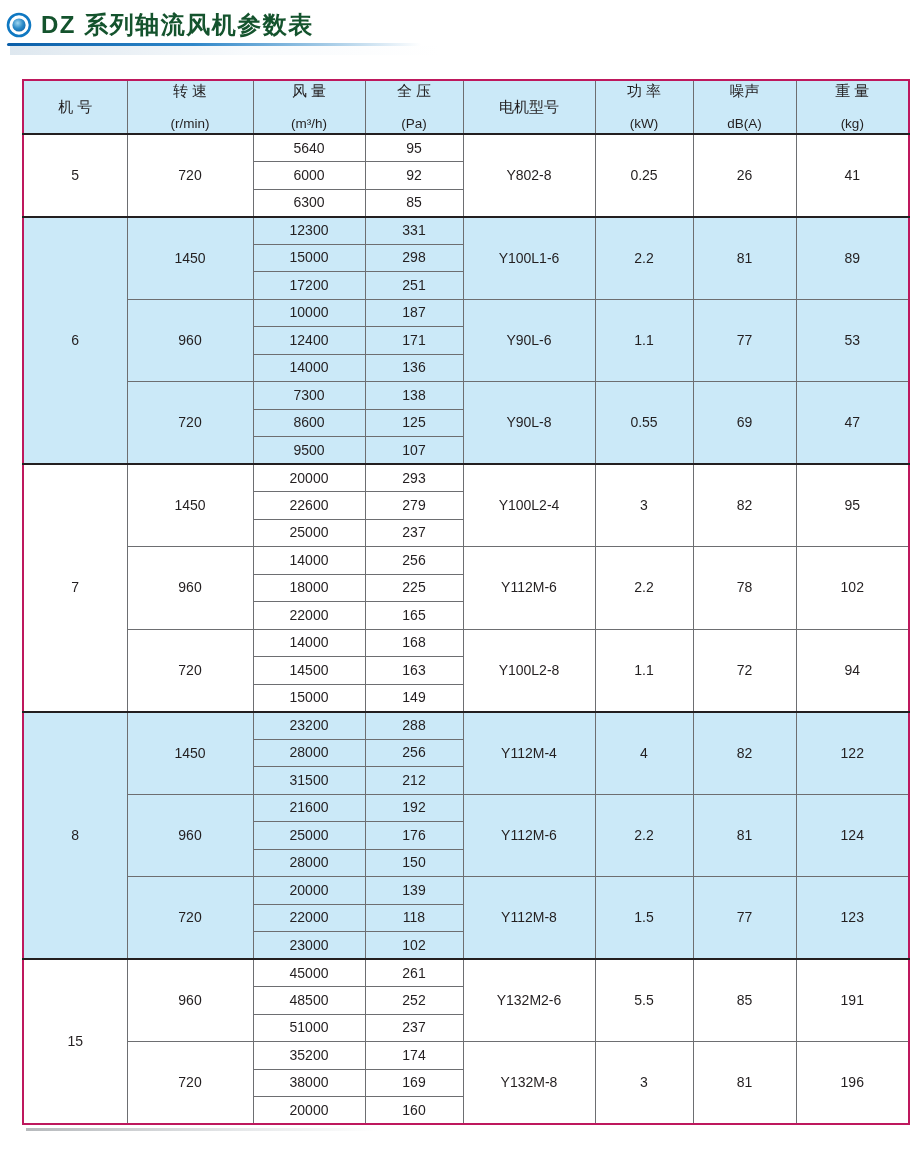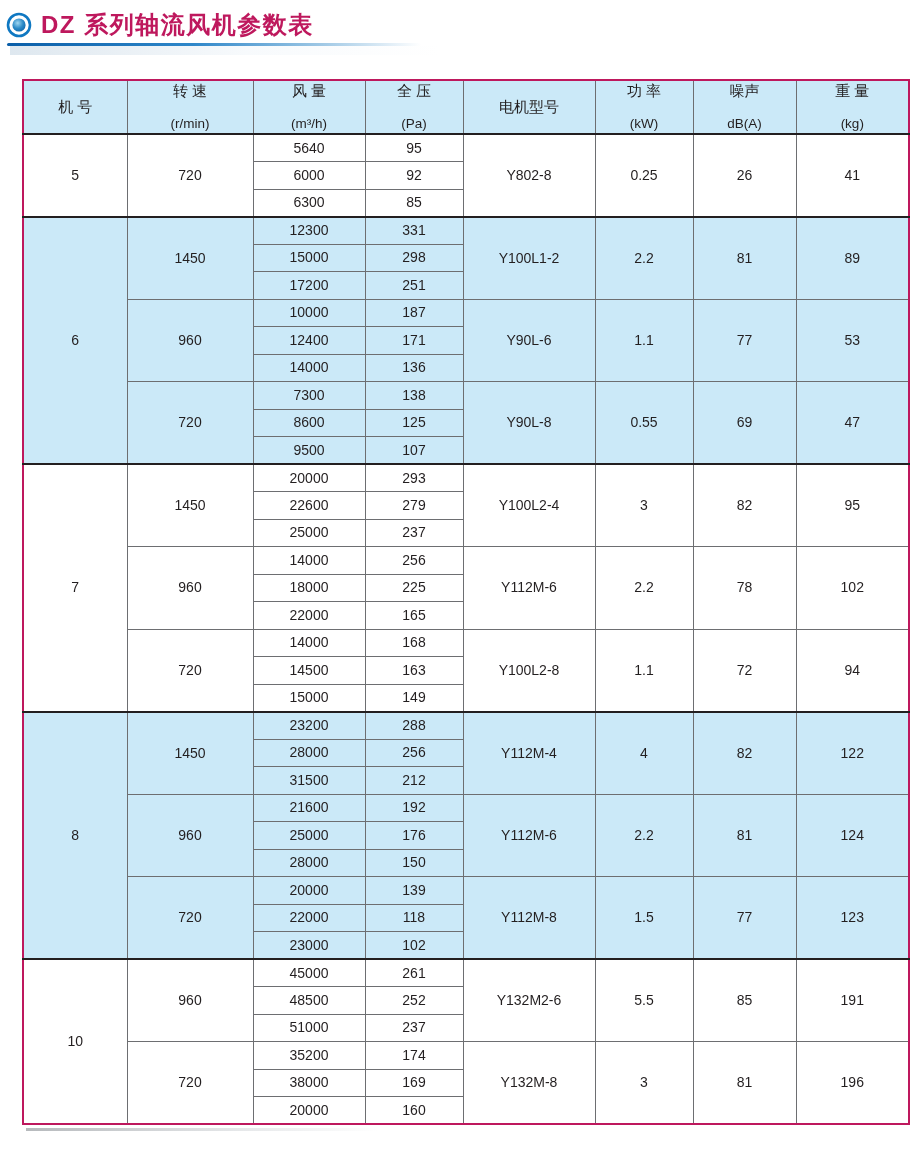--- a/index.html
+++ b/index.html
@@ -13,21 +13,21 @@
     overflow: hidden;
   }
 
   
   .page-header { padding: 12px 0 0 6px; }
   .title-row { display: flex; align-items: center; gap: 9px; }
   .brand-icon { width: 26px; height: 26px; flex: 0 0 auto; }
   .page-title {
     font-size: 24px;
     font-weight: bold;
-    color: #be185d;
+    color: #14532d;
     letter-spacing: 1.5px;
     line-height: 1.1;
     white-space: nowrap;
   }
   .title-underline {
     margin-top: 5px;
     margin-left: 1px;
     height: 3px;
     width: 414px;
     background: linear-gradient(to right, #0a5ea8, #2f87c9 45%, #9cc6e4 75%, rgba(255,255,255,0));
@@ -159,21 +159,21 @@
       </tr>
       <tr>
         <td>6300</td>
         <td>85</td>
       </tr>
       <tr class="shaded section-start">
         <td rowspan="9">6</td>
         <td rowspan="3">1450</td>
         <td>12300</td>
         <td>331</td>
-        <td rowspan="3">Y100L1-2</td>
+        <td rowspan="3">Y100L1-6</td>
         <td rowspan="3">2.2</td>
         <td rowspan="3">81</td>
         <td rowspan="3">89</td>
       </tr>
       <tr class="shaded">
         <td>15000</td>
         <td>298</td>
       </tr>
       <tr class="shaded">
         <td>17200</td>
@@ -311,21 +311,21 @@
       </tr>
       <tr class="shaded">
         <td>22000</td>
         <td>118</td>
       </tr>
       <tr class="shaded">
         <td>23000</td>
         <td>102</td>
       </tr>
       <tr class="section-start">
-        <td rowspan="6">10</td>
+        <td rowspan="6">15</td>
         <td rowspan="3">960</td>
         <td>45000</td>
         <td>261</td>
         <td rowspan="3">Y132M2-6</td>
         <td rowspan="3">5.5</td>
         <td rowspan="3">85</td>
         <td rowspan="3">191</td>
       </tr>
       <tr>
         <td>48500</td>

